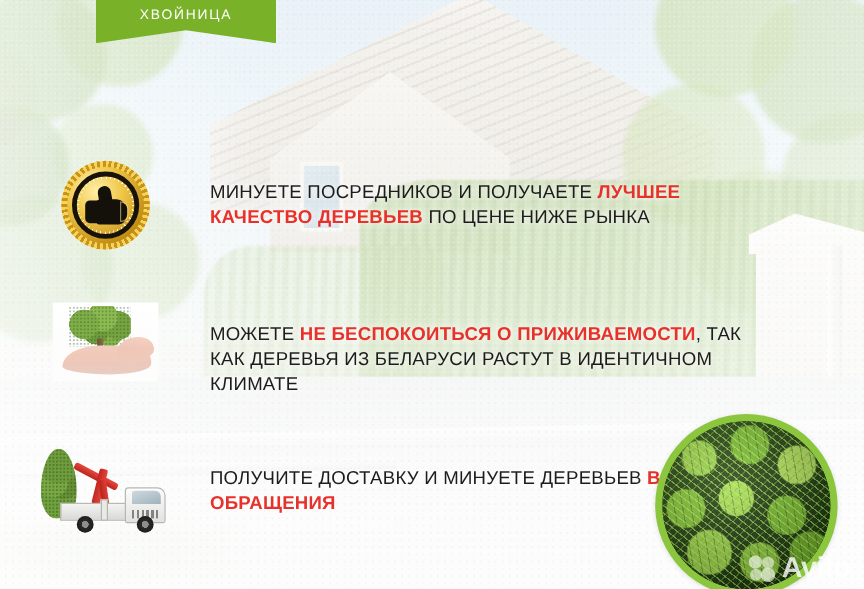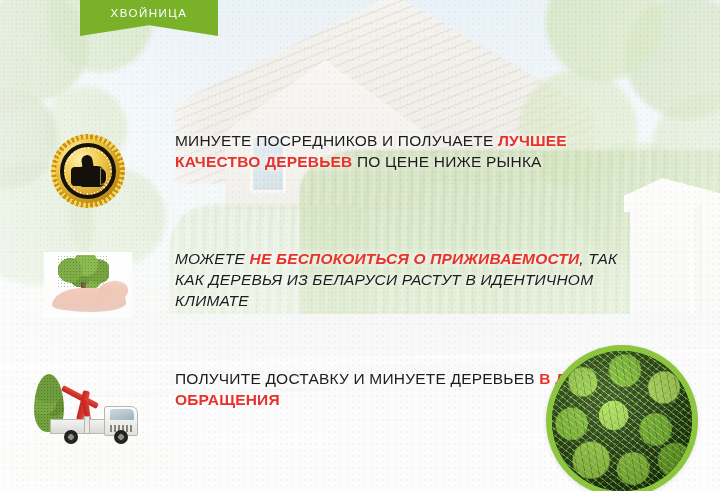--- a/index.html
+++ b/index.html
@@ -136,21 +136,21 @@
     position:absolute; inset:0; opacity:.22;
     background-image:
       radial-gradient(rgba(255,255,255,.9) 1px, transparent 1px),
       radial-gradient(rgba(170,170,165,.5) 1px, transparent 1px);
     background-size:4px 4px, 6px 6px;
     background-position:0 0, 2px 3px;
   }
 
   
   .tag{
-    position:absolute; left:80px; top:0; width:138px; height:36px;
+    position:absolute; left:80px; top:0; width:150px; height:36px;
     background:#79b228;
     clip-path:polygon(0 0, 100% 0, 100% 100%, 50% 70%, 0 100%);
     z-index:6;
     display:flex; align-items:flex-start; justify-content:center;
   }
   .tag-label{
     color:#ffffff;
     font-size:11.5px;
     letter-spacing:1.5px;
     font-weight:400;
@@ -165,34 +165,35 @@
     color:#1c1c1c;
     z-index:5;
     white-space:nowrap;
     text-shadow:0 0 7px rgba(255,255,255,.9), 0 0 14px rgba(255,255,255,.8);
   }
 
   
   .rows{ position:absolute; left:0; top:130px; width:720px; z-index:5; }
   .row{ position:absolute; left:0; width:720px; display:flex; }
   .row-1{ top:0; }
-  .row-2{ top:118px;font-style:italic; }
+  .row-2{ top:118px; }
   .row-3{ top:238px; }
 
   .ico-wrap{
     width:175px; min-width:175px;
     display:flex; align-items:flex-start; justify-content:center;
     padding-top:4px;
   }
   .copy{
     font-size:15.5px; line-height:21px;
     color:#1c1c1c; font-weight:500;
     letter-spacing:.2px;
     text-shadow:0 0 6px rgba(255,255,255,.85), 0 0 12px rgba(255,255,255,.7);
     max-width:470px;
+    margin-top:20px;
   }
   .copy b{ color:#e8312a; font-weight:bold; }
 
   
   .medal{ position:relative; width:74px; height:74px; }
   .medal-rim{
     position:absolute; inset:0; border-radius:50%;
     background:
       repeating-conic-gradient(#f6d45b 0deg 4deg, #c99317 4deg 8deg);
   }
@@ -493,14 +494,23 @@
   </div>
 
   <div class="circle">
     <div class="circle-inner">
       <div class="thuja"></div>
       <div class="thuja-needles"></div>
       <div class="thuja-shade"></div>
     </div>
   </div>
 
+  <div class="avito">
+    <div class="avito-mark">
+      <span class="av-c av-tl"></span>
+      <span class="av-c av-tr"></span>
+      <span class="av-c av-bl"></span>
+      <span class="av-c av-br"></span>
+    </div>
+    <span class="avito-text">Avito</span>
+  </div>
 
 </div>
 
 </body></html>

